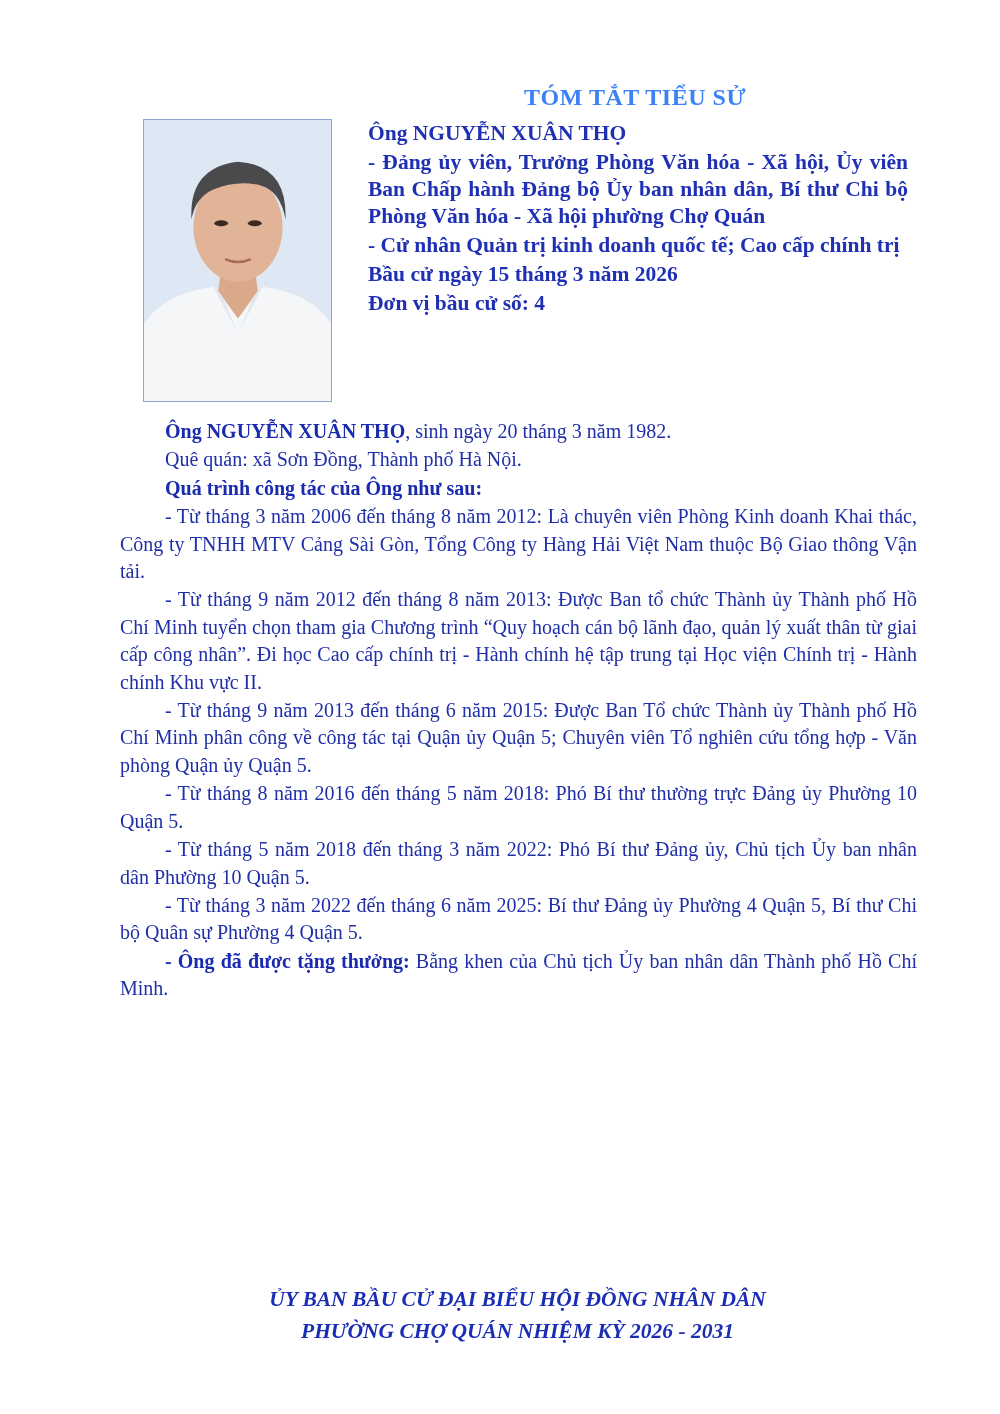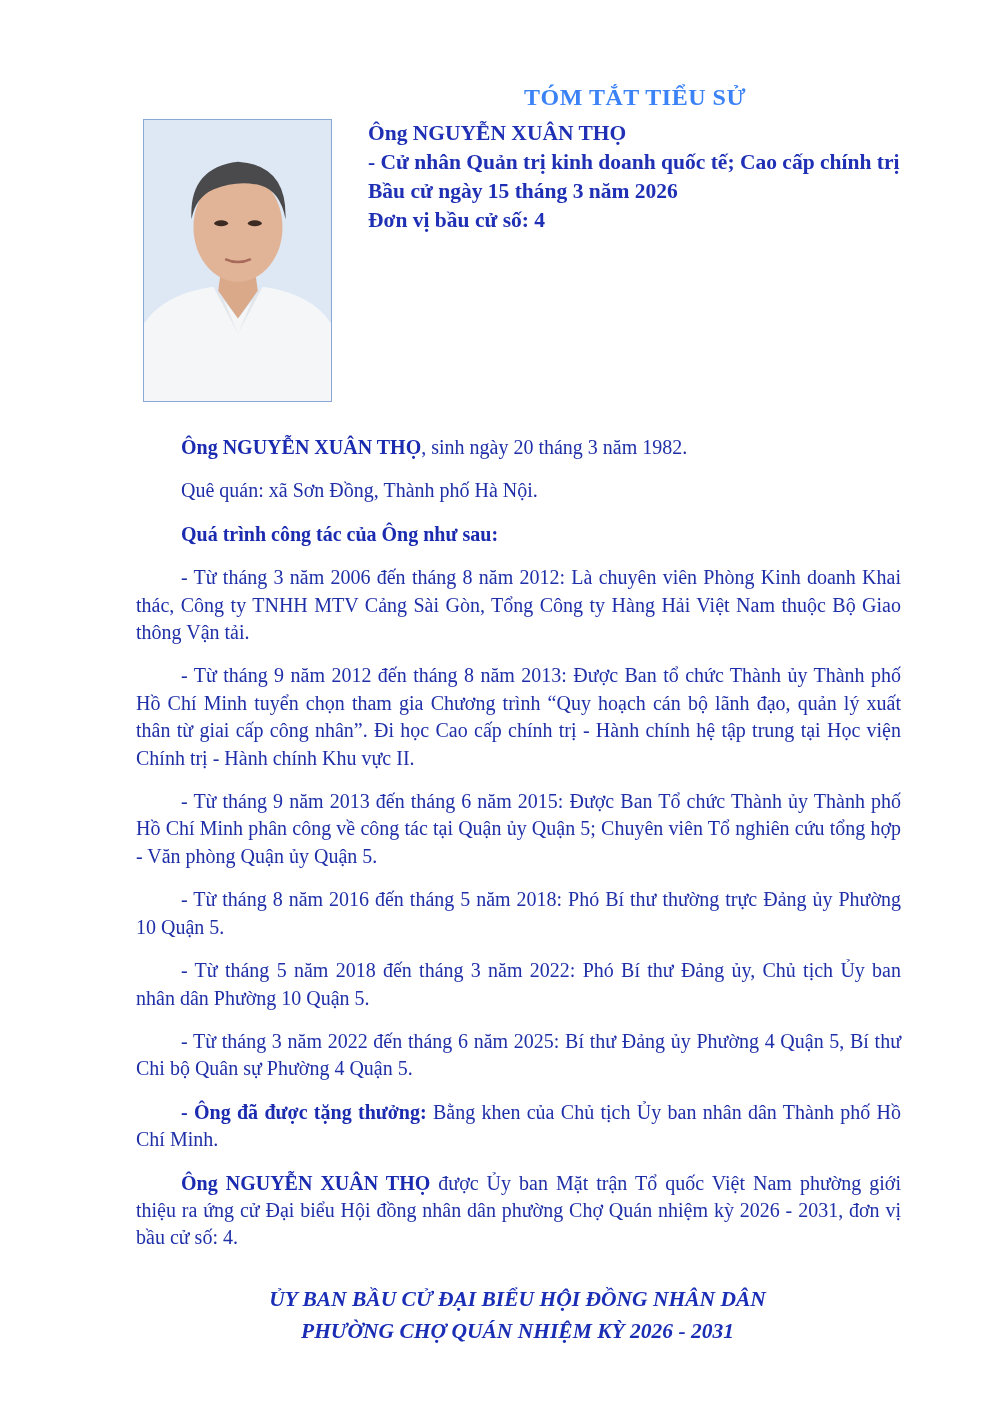--- a/index.html
+++ b/index.html
@@ -9,21 +9,21 @@
            font-weight: bold; font-size: 24px; color: #3b82f6; letter-spacing: 0.5px; }
   .photo { position: absolute; left: 143px; top: 119px; width: 189px; height: 283px;
            border: 1px solid #8aa8d4; background: #dbe7f3; overflow: hidden; box-sizing: border-box; }
   .photo svg { width: 100%; height: 100%; display: block; }
   .summary { position: absolute; left: 368px; top: 120px; width: 540px;
              font-weight: bold; font-size: 21.5px; line-height: 27px; color: #1f30b5; }
   .summary .line { margin: 0 0 2px 0; text-align: justify; }
   .summary .cond { letter-spacing: -0.9px; }
   .body { position: absolute; left: 120px; top: 418px; width: 797px;
           font-size: 20px; line-height: 27.4px; color: #1f2fa8; }
-  .body p { margin: 16px; text-align: justify; }
+  .body p { margin: 0; text-align: justify; }
   .body .ind { text-indent: 45px; }
   .body b { font-weight: bold; color: #1a2bb0; }
   .body .gap { margin-top: 1px; }
   .footer { position: absolute; left: 0; right: 0; top: 1283px; padding-left: 35px; text-align: center;
             font-weight: bold; font-size: 21.5px; line-height: 32px; color: #1a2db5; font-style: italic; }
 </style>
 </head>
 <body>
 
 <div>
@@ -46,37 +46,37 @@
 
       <ellipse cx="78" cy="104" rx="7" ry="3" fill="#3a2a22"></ellipse>
       <ellipse cx="112" cy="104" rx="7" ry="3" fill="#3a2a22"></ellipse>
 
       <path d="M82 140 Q95 146 108 140" stroke="#a86a5a" stroke-width="2.5" fill="none"></path>
     </svg>
   </div>
 
   <div class="summary">
     <div class="line">Ông NGUYỄN XUÂN THỌ</div>
+    <div class="line">- Đảng ủy viên, Trưởng Phòng Văn hóa - Xã hội, Ủy viên Ban Chấp hành Đảng bộ Ủy ban nhân dân, Bí thư Chi bộ Phòng Văn hóa - Xã hội phường Chợ Quán</div>
     <div class="line">- Cử nhân Quản trị kinh doanh quốc tế; Cao cấp chính trị</div>
     <div class="line">Bầu cử ngày 15 tháng 3 năm 2026</div>
     <div class="line">Đơn vị bầu cử số: 4</div>
   </div>
 
   <div class="body">
     <p class="ind"><b>Ông NGUYỄN XUÂN THỌ</b><span>, sinh ngày 20 tháng 3 năm 1982.</span></p>
     <p class="ind gap">Quê quán: xã Sơn Đồng, Thành phố Hà Nội.</p>
     <p class="ind gap"><b>Quá trình công tác của Ông như sau:</b></p>
     <p class="ind gap">- Từ tháng 3 năm 2006 đến tháng 8 năm 2012: Là chuyên viên Phòng Kinh doanh Khai thác, Công ty TNHH MTV Cảng Sài Gòn, Tổng Công ty Hàng Hải Việt Nam thuộc Bộ Giao thông Vận tải.</p>
     <p class="ind gap">- Từ tháng 9 năm 2012 đến tháng 8 năm 2013: Được Ban tổ chức Thành ủy Thành phố Hồ Chí Minh tuyển chọn tham gia Chương trình “Quy hoạch cán bộ lãnh đạo, quản lý xuất thân từ giai cấp công nhân”. Đi học Cao cấp chính trị - Hành chính hệ tập trung tại Học viện Chính trị - Hành chính Khu vực II.</p>
     <p class="ind gap">- Từ tháng 9 năm 2013 đến tháng 6 năm 2015: Được Ban Tổ chức Thành ủy Thành phố Hồ Chí Minh phân công về công tác tại Quận ủy Quận 5; Chuyên viên Tổ nghiên cứu tổng hợp - Văn phòng Quận ủy Quận 5.</p>
     <p class="ind gap">- Từ tháng 8 năm 2016 đến tháng 5 năm 2018: Phó Bí thư thường trực Đảng ủy Phường 10 Quận 5.</p>
     <p class="ind gap">- Từ tháng 5 năm 2018 đến tháng 3 năm 2022: Phó Bí thư Đảng ủy, Chủ tịch Ủy ban nhân dân Phường 10 Quận 5.</p>
     <p class="ind gap">- Từ tháng 3 năm 2022 đến tháng 6 năm 2025: Bí thư Đảng ủy Phường 4 Quận 5, Bí thư Chi bộ Quân sự Phường 4 Quận 5.</p>
     <p class="ind gap"><b>- Ông đã được tặng thưởng:</b><span> Bằng khen của Chủ tịch Ủy ban nhân dân Thành phố Hồ Chí Minh.</span></p>
-    <p class="ind gap"><b>Ông NGUYỄN XUÂN THỌ</b><span> được Ủy ban Mặt trận Tổ quốc Việt Nam phường giới thiệu ra ứng cử Đại biểu Hội đồng nhân dân phường Chợ Quán nhiệm kỳ 2026 - 2031, đơn vị bầu cử số: 4.</span></p>
   </div>
 
   <div class="footer">
     <div>ỦY BAN BẦU CỬ ĐẠI BIỂU HỘI ĐỒNG NHÂN DÂN</div>
     <div>PHƯỜNG CHỢ QUÁN NHIỆM KỲ 2026 - 2031</div>
   </div>
 
 </div>
 
 </body></html>

